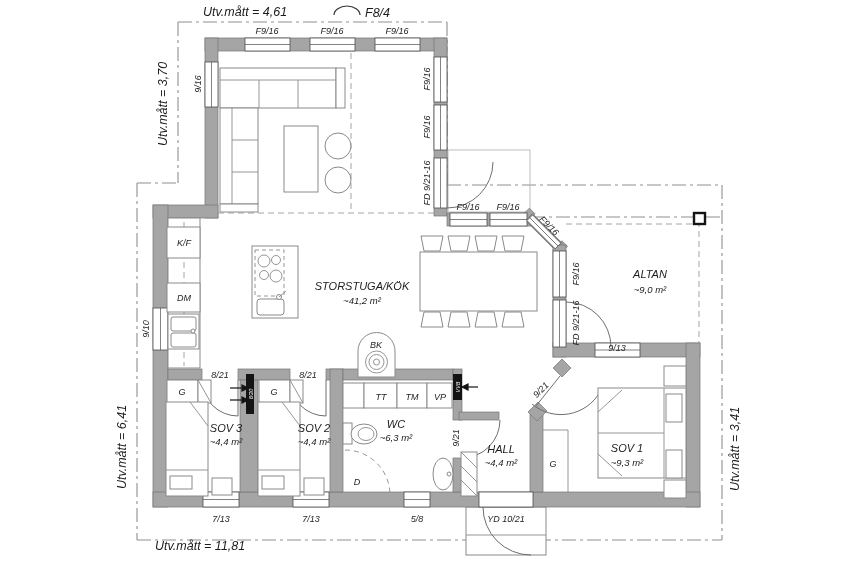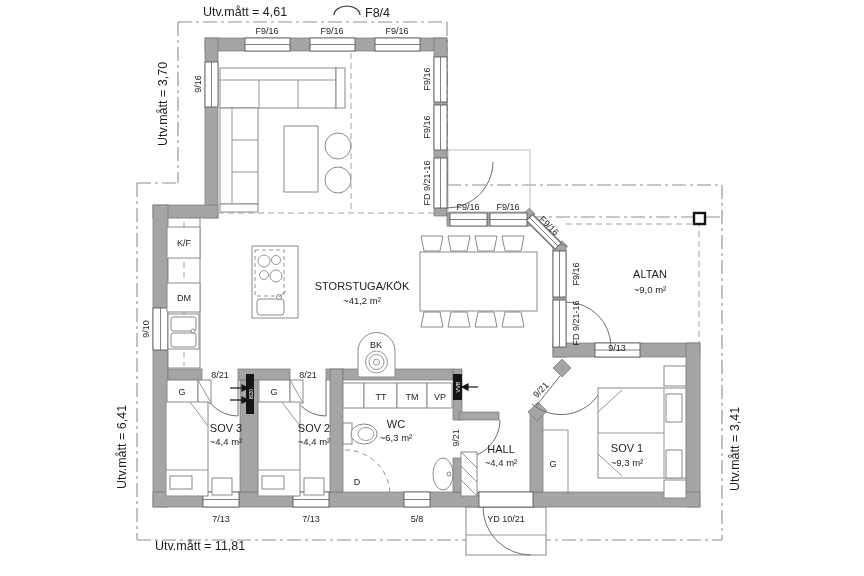--- a/index.html
+++ b/index.html
@@ -1,16 +1,16 @@
 <!DOCTYPE html>
 <html><head>
 <meta charset="utf-8">
 <style>
   html,body{margin:0;padding:0;background:#ffffff;}
-  .plan-wrap{width:864px;height:576px;position:relative;background:#fff;overflow:hidden;}
+  .plan-wrap{width:864px;height:576px;position:relative;background:#fff;overflow:hidden;font-style:italic;}
   svg{display:block;}
   svg text{font-family:"Liberation Sans",sans-serif;fill:#1c1c1c;}
   .dim{font-size:12.5px;}
   .win{font-size:9px;}
   .room{font-size:11px;}
   .area{font-size:9.5px;}
   .fix{font-size:9px;}
   .tiny{font-size:5.5px;fill:#ffffff;}
   .wall{fill:#a5a5a5;stroke:#757575;stroke-width:0.7;}
   .iwall{fill:#a5a5a5;stroke:#757575;stroke-width:0.7;}

